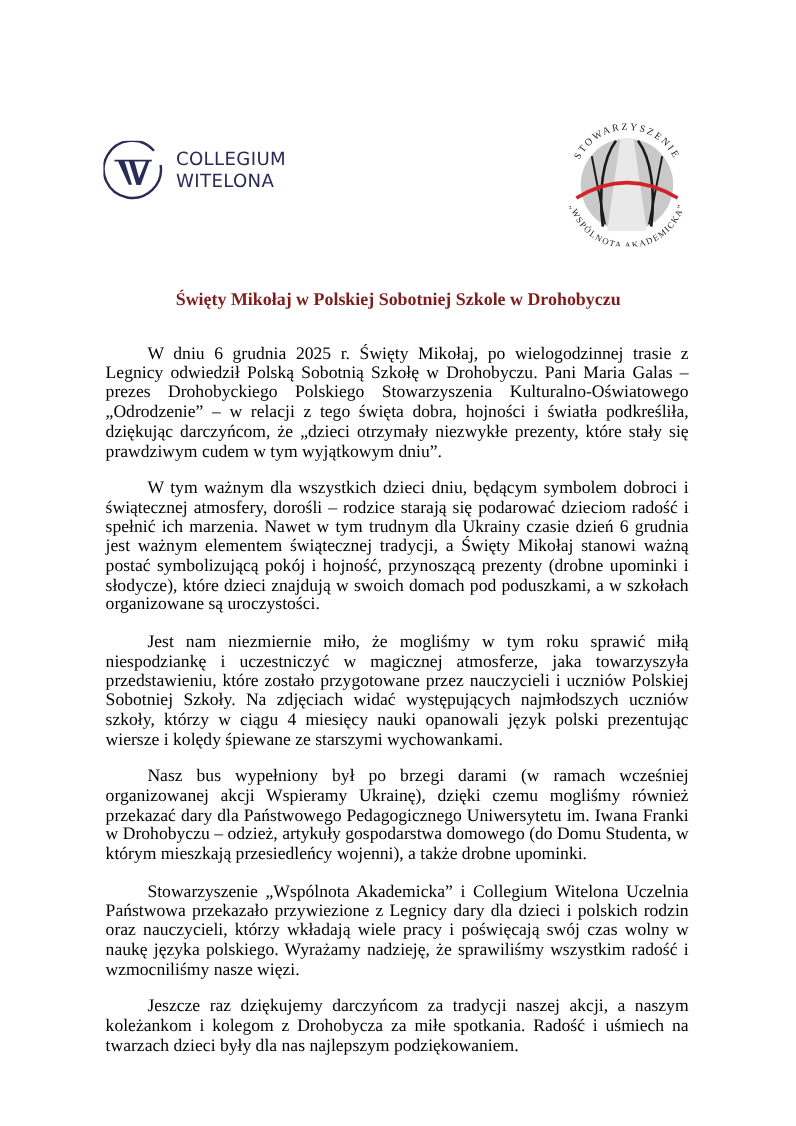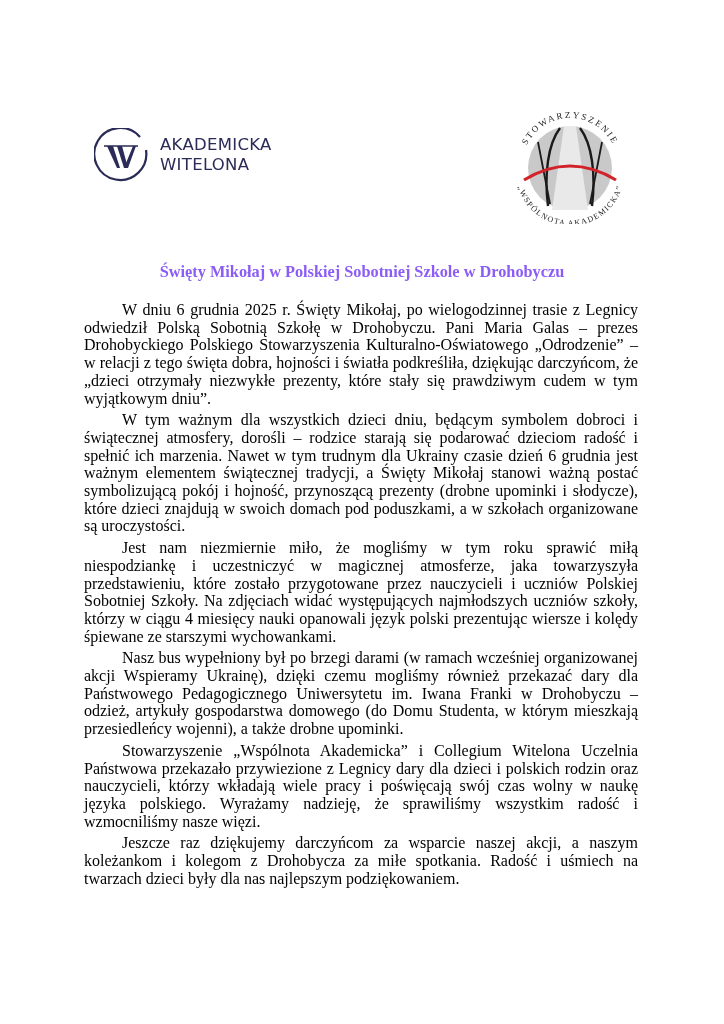--- a/index.html
+++ b/index.html
@@ -5,40 +5,40 @@
   html, body { margin: 0; padding: 0; background: #ffffff; }
   body { width: 724px; height: 1024px; position: relative; overflow: hidden; }
   .page { position: absolute; left: 0; top: 0; width: 724px; height: 1024px; background: #fff; }
 
   .logo-cw { position: absolute; left: 94px; top: 128px; width: 170px; height: 56px; }
   .logo-cw svg { position: absolute; left: 0; top: 0; }
   .logo-cw .cw-text { position: absolute; left: 66px; top: 7px; font-family: "DejaVu Sans", sans-serif; font-size: 16.5px; line-height: 20px; color: #2a2b56; letter-spacing: 0.3px; font-weight: normal; }
 
   .logo-wa { position: absolute; left: 504px; top: 104px; width: 132px; height: 120px; }
 
-  .title { position: absolute; left: 0; width: 724px; top: 262px; text-align: center; font-family: "Liberation Serif", serif; font-weight: bold; font-size: 16.3px; color: #8b5cf6; }
+  .title { position: absolute; left: 0; width: 724px; top: 262px; text-align: center; font-family: "Liberation Serif", serif; font-weight: bold; font-size: 16.3px; color: #7f1d1d; }
 
   .body { position: absolute; left: 80px; top: 297px; width: 562px; font-family: "Liberation Serif", serif; font-size: 16px; line-height: 17.7px; color: #000; }
-  .body p { margin: 4px; text-indent: 38px; text-align: justify; }
+  .body p { margin: 16px; text-indent: 38px; text-align: justify; }
 </style>
 </head>
 <body>
 
 <div class="page">
 
   <div class="logo-cw">
     <svg width="60" height="56" viewBox="0 0 60 56">
       <path d="M 46 9 A 26 26 0 1 0 52 22" fill="none" stroke="#2a2b56" stroke-width="2.2"></path>
       <line x1="10" y1="18" x2="44" y2="18" stroke="#2a2b56" stroke-width="1.6"></line>
       <polygon points="13,18 19,18 26,40 23,40" fill="#2a2b56"></polygon>
       <polygon points="23,18 28,18 34,40 30,40" fill="#2a2b56"></polygon>
       <polygon points="30,40 34,40 42,18 39,18" fill="#2a2b56"></polygon>
     </svg>
     <div class="cw-text">
-      <div>AKADEMICKA</div>
+      <div>COLLEGIUM</div>
       <div>WITELONA</div>
     </div>
   </div>
 
   <div class="logo-wa">
     <svg width="132" height="120" viewBox="0 0 132 120">
       <defs>
         <path id="arcTop" d="M 18 62 A 48 48 0 0 1 114 62"></path>
         <path id="arcBot" d="M 18 70 A 48 46 0 0 0 114 70"></path>
       </defs>
@@ -59,16 +59,16 @@
   </div>
 
   <div class="title">Święty Mikołaj w Polskiej Sobotniej Szkole w Drohobyczu</div>
 
   <div class="body">
     <p>W dniu 6 grudnia 2025 r. Święty Mikołaj, po wielogodzinnej trasie z Legnicy odwiedził Polską Sobotnią Szkołę w Drohobyczu. Pani Maria Galas – prezes Drohobyckiego Polskiego Stowarzyszenia Kulturalno-Oświatowego „Odrodzenie” – w relacji z tego święta dobra, hojności i światła podkreśliła, dziękując darczyńcom, że „dzieci otrzymały niezwykłe prezenty, które stały się prawdziwym cudem w tym wyjątkowym dniu”.</p>
     <p>W tym ważnym dla wszystkich dzieci dniu, będącym symbolem dobroci i świątecznej atmosfery, dorośli – rodzice starają się podarować dzieciom radość i spełnić ich marzenia. Nawet w tym trudnym dla Ukrainy czasie dzień 6 grudnia jest ważnym elementem świątecznej tradycji, a Święty Mikołaj stanowi ważną postać symbolizującą pokój i hojność, przynoszącą prezenty (drobne  upominki i słodycze), które dzieci znajdują w swoich domach pod poduszkami, a w szkołach organizowane są uroczystości.</p>
     <p>Jest nam niezmiernie miło, że mogliśmy w tym roku sprawić miłą niespodziankę i uczestniczyć w magicznej atmosferze, jaka towarzyszyła przedstawieniu, które zostało przygotowane przez nauczycieli i uczniów Polskiej Sobotniej Szkoły. Na zdjęciach widać występujących najmłodszych uczniów szkoły, którzy w ciągu 4 miesięcy nauki opanowali język polski prezentując wiersze i kolędy śpiewane ze starszymi wychowankami.</p>
     <p>Nasz bus wypełniony był po brzegi darami (w ramach wcześniej organizowanej akcji Wspieramy Ukrainę), dzięki czemu mogliśmy również przekazać dary dla Państwowego Pedagogicznego Uniwersytetu im. Iwana Franki w Drohobyczu – odzież, artykuły gospodarstwa domowego (do Domu Studenta, w którym mieszkają przesiedleńcy wojenni), a także drobne upominki.</p>
     <p>Stowarzyszenie „Wspólnota Akademicka” i Collegium Witelona Uczelnia Państwowa przekazało przywiezione z Legnicy dary dla dzieci i polskich rodzin oraz nauczycieli, którzy wkładają wiele pracy i poświęcają swój czas wolny w naukę języka polskiego. Wyrażamy nadzieję, że sprawiliśmy wszystkim radość i wzmocniliśmy nasze więzi.</p>
-    <p>Jeszcze raz dziękujemy darczyńcom za wsparcie naszej akcji, a naszym koleżankom i kolegom z Drohobycza za miłe spotkania. Radość i uśmiech na twarzach dzieci były dla nas najlepszym podziękowaniem.</p>
+    <p>Jeszcze raz dziękujemy darczyńcom za tradycji naszej akcji, a naszym koleżankom i kolegom z Drohobycza za miłe spotkania. Radość i uśmiech na twarzach dzieci były dla nas najlepszym podziękowaniem.</p>
   </div>
 
 </div>
 
 </body></html>

